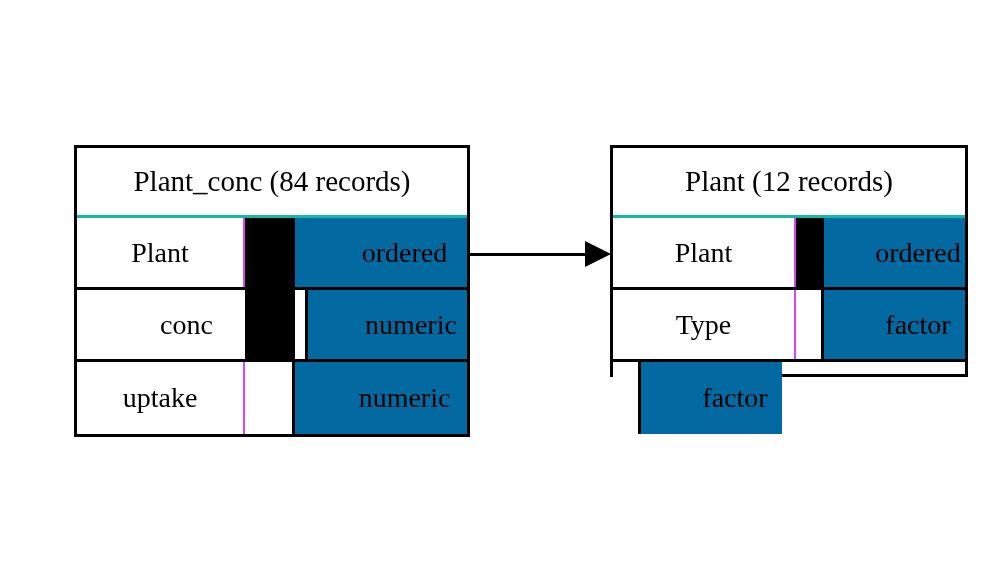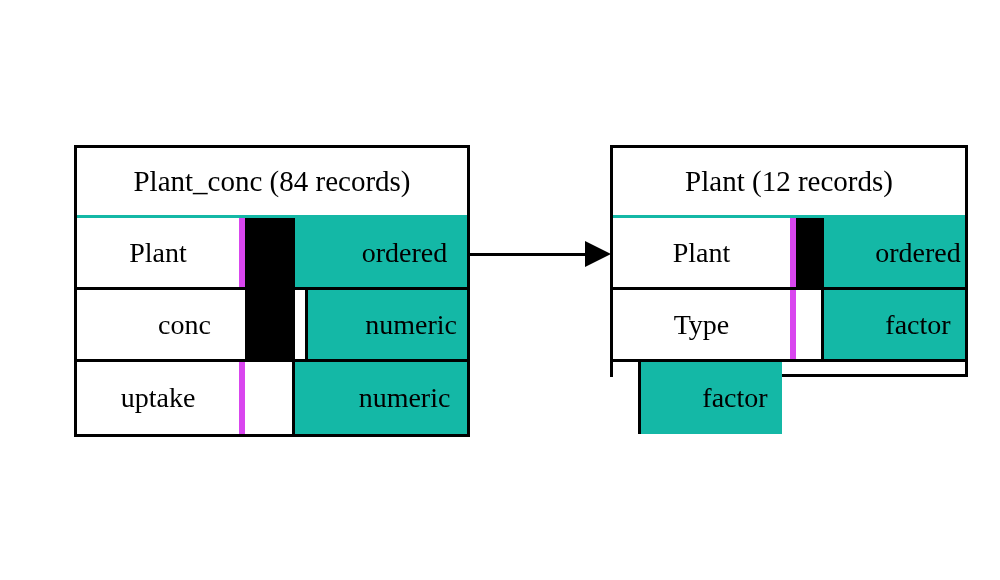--- a/index.html
+++ b/index.html
@@ -59,28 +59,28 @@
     display: flex;
     align-items: center;
     justify-content: center;
     font-size: 28px;
     line-height: 1;
     white-space: nowrap;
     overflow: hidden;
   }
 
   .cell-name {
-    border-right: 6px solid #d946ef;
+    border-right: 2px solid #d946ef;
   }
   .cell-key {
     border-right: 3px solid #000000;
     background: #ffffff;
   }
   .cell-type {
-    background: #14b8a6;
+    background: #0369a1;
     padding-left: 47px;
   }
 
   
   .key-block {
     position: absolute;
     background: #000000;
     z-index: 3;
   }
 

